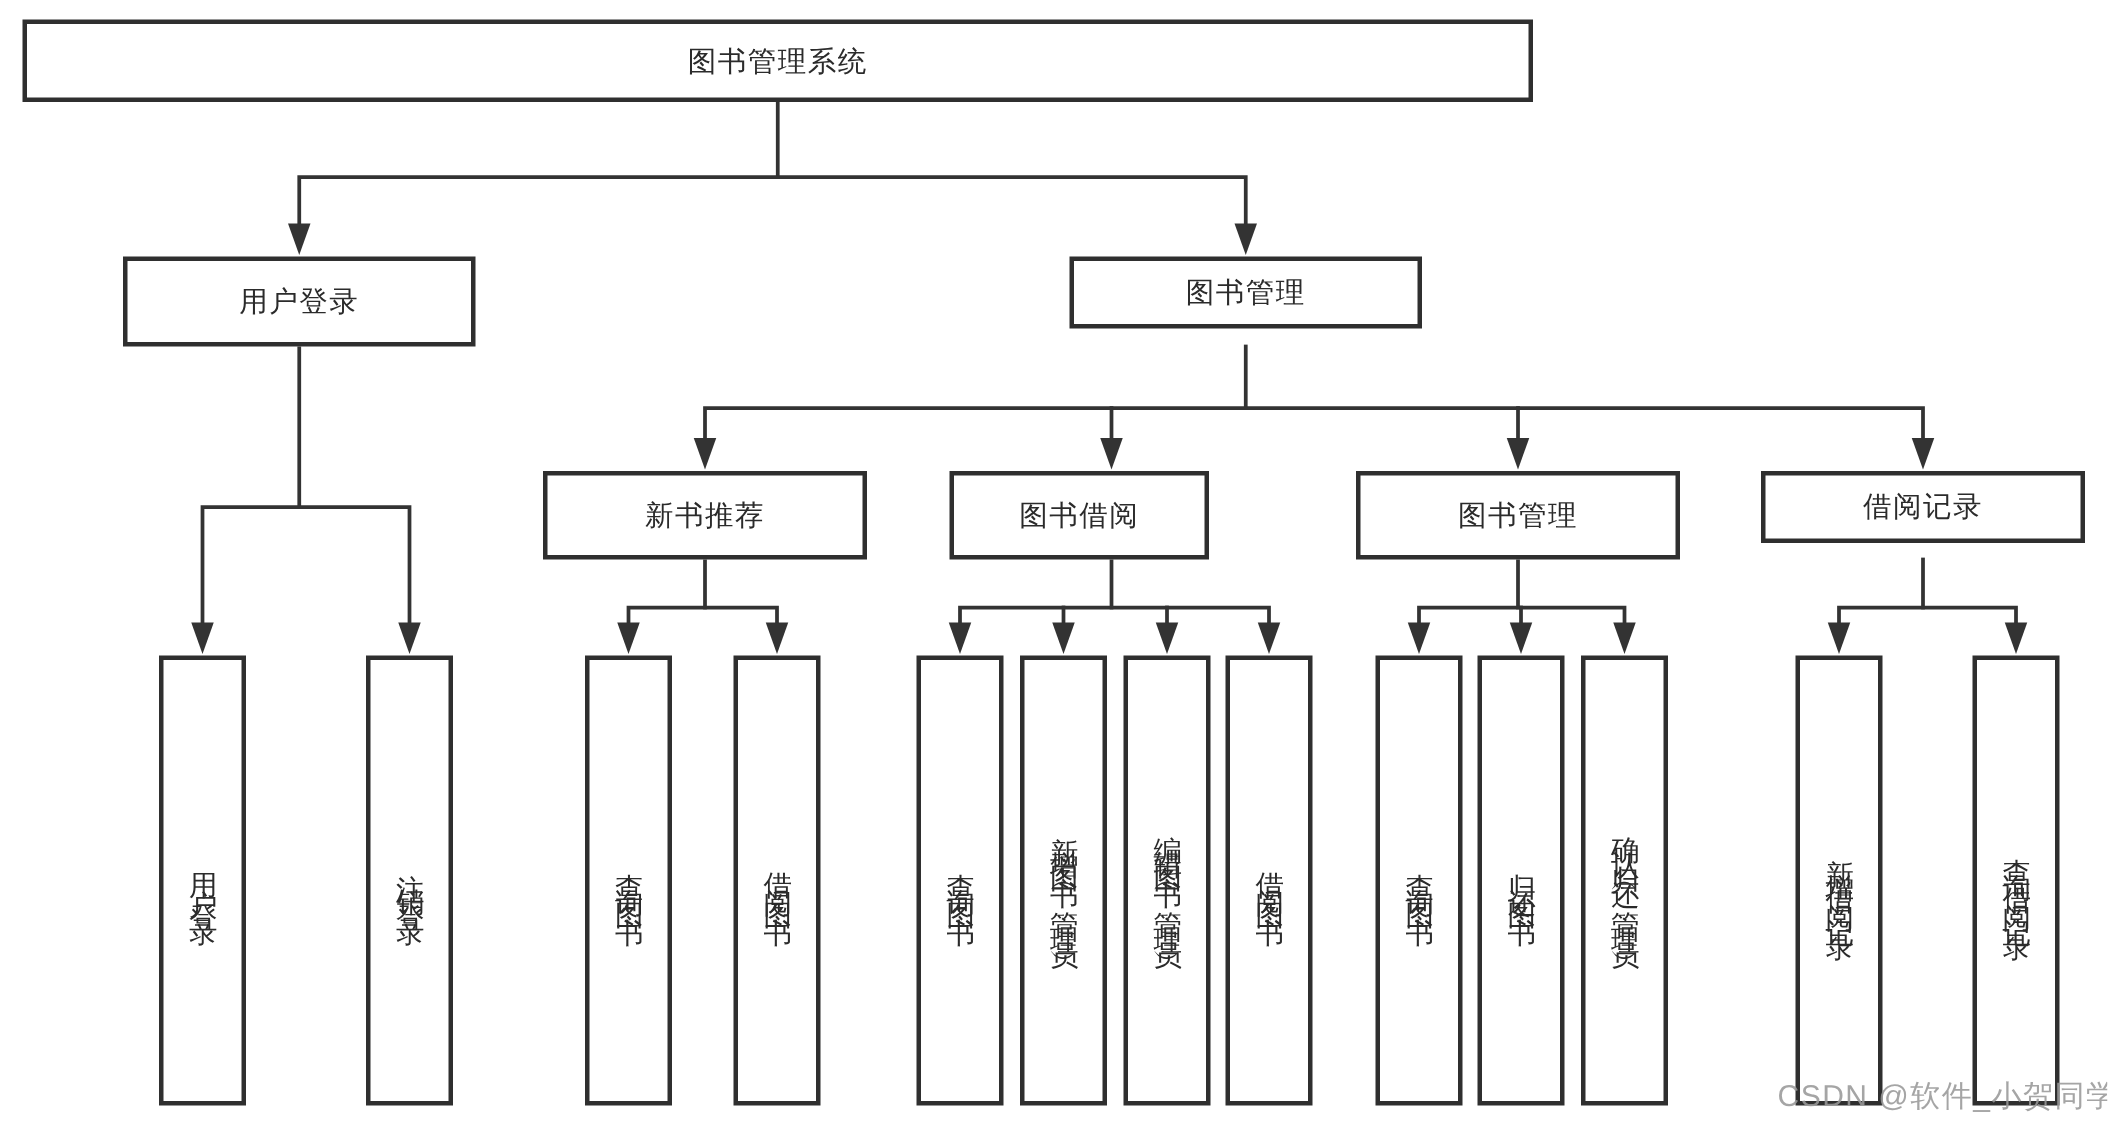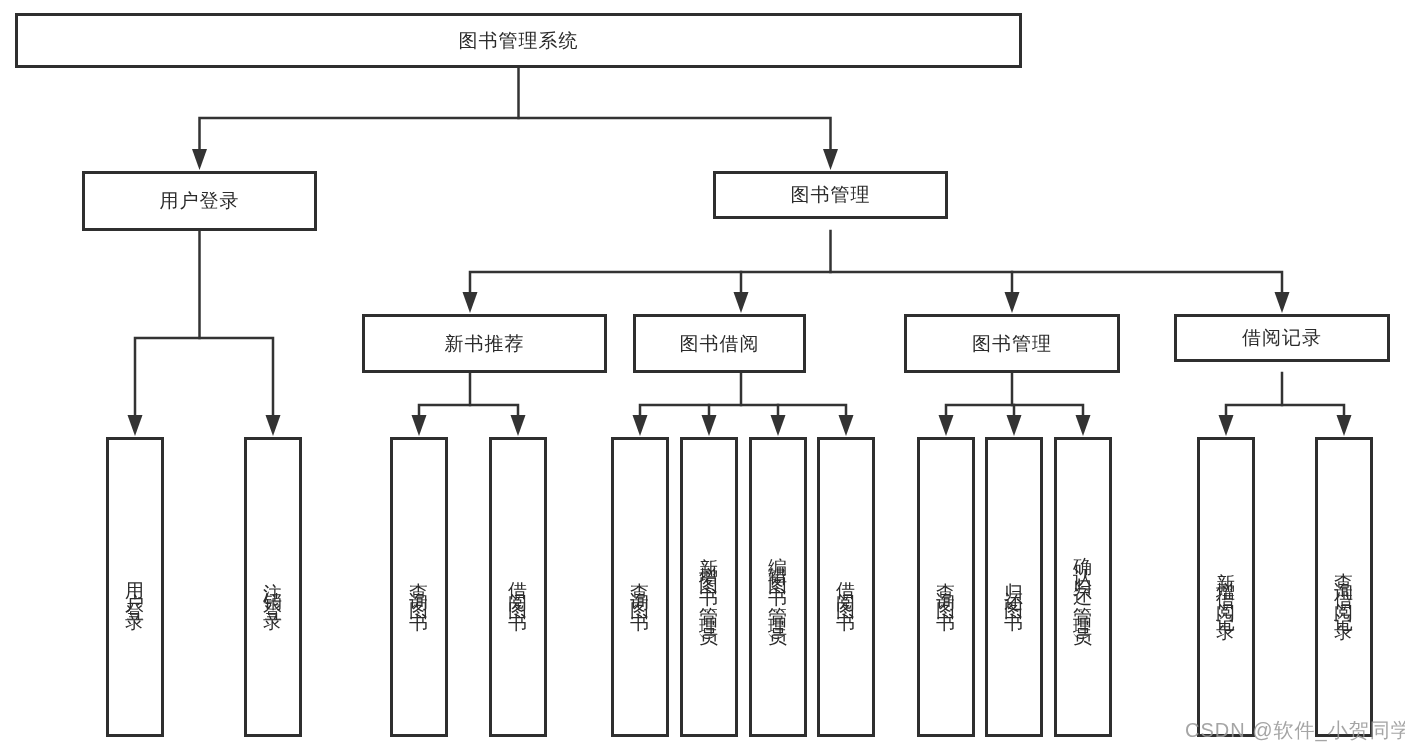--- a/index.html
+++ b/index.html
@@ -104,21 +104,21 @@
       <polygon points="1218.5,415 1233.5,415 1226,436"></polygon>
       <polygon points="1336.5,415 1351.5,415 1344,436"></polygon>
     </g>
   </svg>
 
   <div class="node h" style="left:15px; top:13px; width:1007px; height:55px;">图书管理系统</div>
 
   <div class="node h" style="left:82px; top:171px; width:235px; height:60px;">用户登录</div>
   <div class="node h" style="left:713px; top:171px; width:235px; height:48px;font-family:Liberation Serif, serif;">图书管理</div>
 
-  <div class="node h" style="left:362px; top:314px; width:245px; height:59px;text-align:right;">新书推荐</div>
+  <div class="node h" style="left:362px; top:314px; width:216px; height:59px;text-align:right;">新书推荐</div>
   <div class="node h" style="left:633px; top:314px; width:173px; height:59px;">图书借阅</div>
   <div class="node h" style="left:904px; top:314px; width:216px; height:59px;">图书管理</div>
   <div class="node h" style="left:1174px; top:314px; width:216px; height:48px;">借阅记录</div>
 
   <div class="node leaf" style="left:106px;">
     <span class="leaf-text">用户登录</span>
   </div>
   <div class="node leaf" style="left:244px;">
     <span class="leaf-text">注销登录</span>
   </div>

